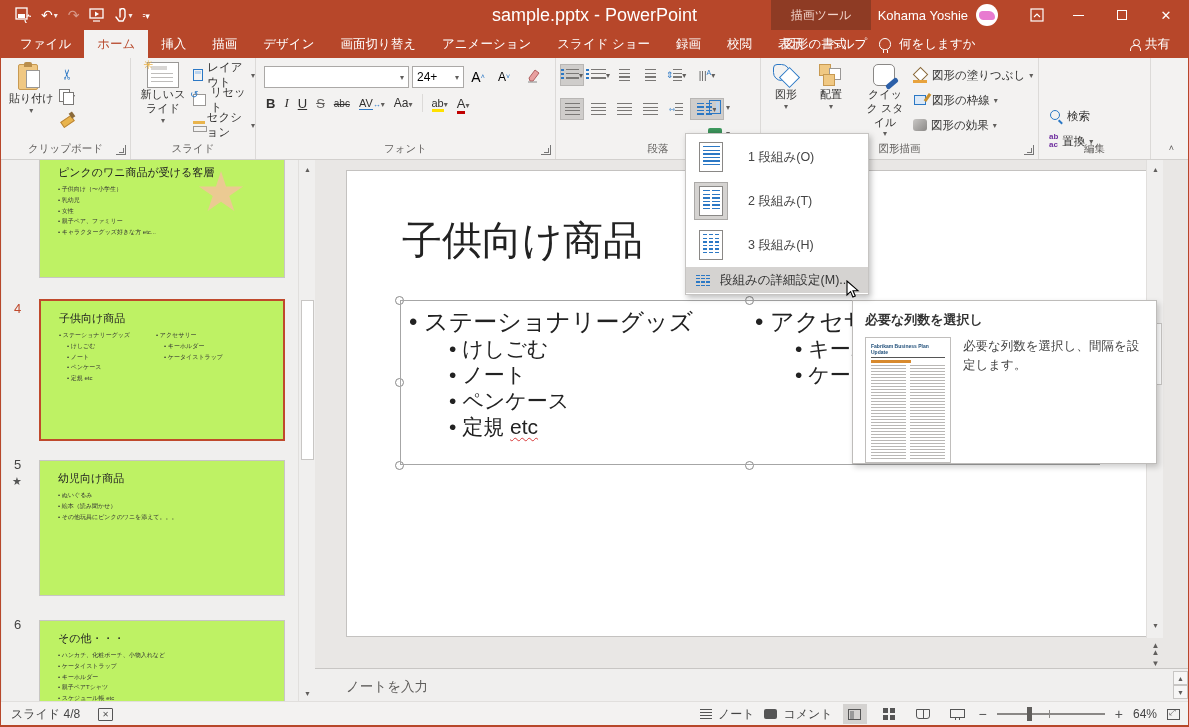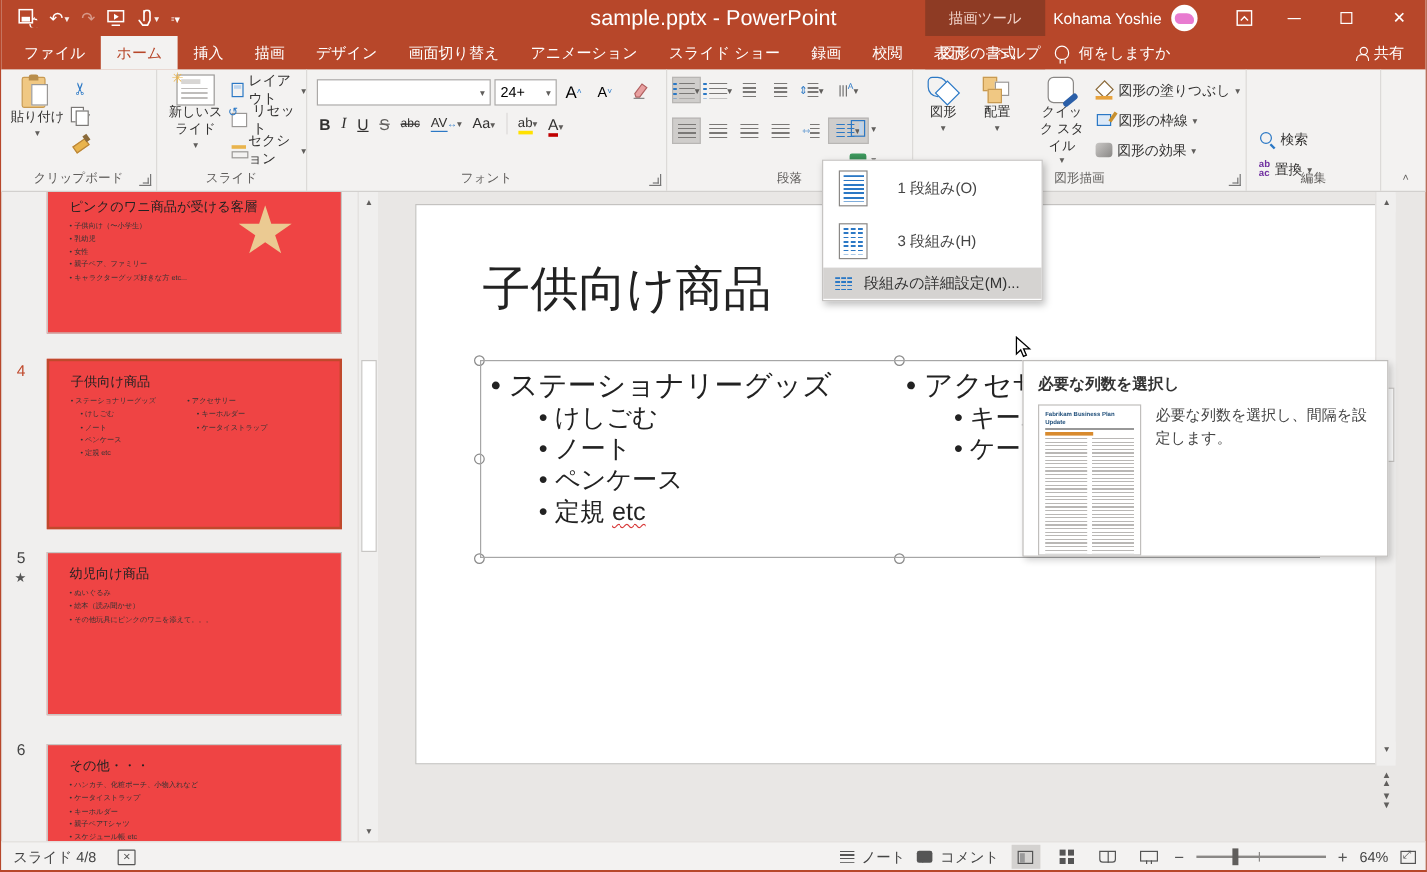--- a/index.html
+++ b/index.html
@@ -120,21 +120,21 @@
   
   .search-ico { width:14px; height:14px; position:relative; }
   .search-ico::before { content:""; position:absolute; left:1px; top:1px; width:8px; height:8px; border:1.6px solid #2B78C5; border-radius:50%; }
   .search-ico::after { content:""; position:absolute; right:0; bottom:0; width:5px; height:1.8px; background:#2B78C5; transform:rotate(45deg); }
   .replace-ico { font-size:8px; color:#7030A0; line-height:1; font-weight:bold; }
   .select-ico { width:12px; height:14px; position:relative; }
   .select-ico::before { content:"➤"; position:absolute; transform:rotate(-115deg); color:#555; font-size:11px; left:0; top:0; }
 
   
   .thumbpanel { position:absolute; left:1px; top:160px; width:313px; height:543px; background:#F0EFEE; overflow:hidden; }
-  .thumb { position:absolute; left:37px; width:246px; background:#ef4444; border:1px solid #C8C6C4; }
+  .thumb { position:absolute; left:37px; width:246px; background:#bef264; border:1px solid #C8C6C4; }
   .thumb.sel { border:2px solid #C0492C; }
   .tnum { position:absolute; left:12px; font-size:13px; color:#444; }
   .tnum.sel { color:#C0492C; }
   .tstar { position:absolute; left:10px; font-size:11px; color:#555; }
   .t-title { font-size:11px; color:#222; margin:10px 0 4px 18px; }
   .t-bullets { margin-left:18px; font-size:6px; color:#333; line-height:1.8; }
   .t-bullets div::before { content:"• "; }
   .t-sub { margin-left:8px; }
   .t-cols { display:flex; margin-left:18px; gap:26px; }
   .bigstar { position:absolute; right:40px; top:12px; width:46px; height:44px; background:#EBCA92;
@@ -600,20 +600,27 @@
 
     <div class="main-scroll">
       <span class="scroll-arrow" style="top:2px;left:1px;">▲</span>
       <span class="scroll-thumb" style="top:163px;height:62px;left:2px;"></span>
       <span class="scroll-arrow" style="top:458px;left:1px;">▼</span>
     </div>
     <span class="nav-dbl" style="top:482px;">▲<br>▲</span>
     <span class="nav-dbl" style="top:500px;">▼<br>▼</span>
   </div>
 
+  <div class="notesbar">
+    <div class="notes-ph">ノートを入力</div>
+    <div class="notes-scroll">
+      <span class="ns-btn">▲</span>
+      <span class="ns-btn">▼</span>
+    </div>
+  </div>
 
   <div class="statusbar">
     <div class="sb-left">
       <span>スライド 4/8</span>
       <span class="proof-ico">✕</span>
     </div>
     <div class="sb-right">
       <span style="display:flex;align-items:center;gap:4px;">
           <span class="notes-lines"></span>
           <span>ノート</span>
@@ -646,20 +653,29 @@
   </div>
 
   <div class="colmenu">
     <div class="cm-item">
       <span class="cm-icobox">
           <span class="doc-ico">
             <span></span>
           </span>
         </span>
       <span>1 段組み(O)</span>
+    </div>
+    <div class="cm-item">
+      <span class="cm-icobox sel">
+          <span class="doc-ico">
+            <span></span>
+            <span></span>
+          </span>
+        </span>
+      <span>2 段組み(T)</span>
     </div>
     <div class="cm-item">
       <span class="cm-icobox">
           <span class="doc-ico">
             <span></span>
             <span></span>
             <span></span>
           </span>
         </span>
       <span>3 段組み(H)</span>

